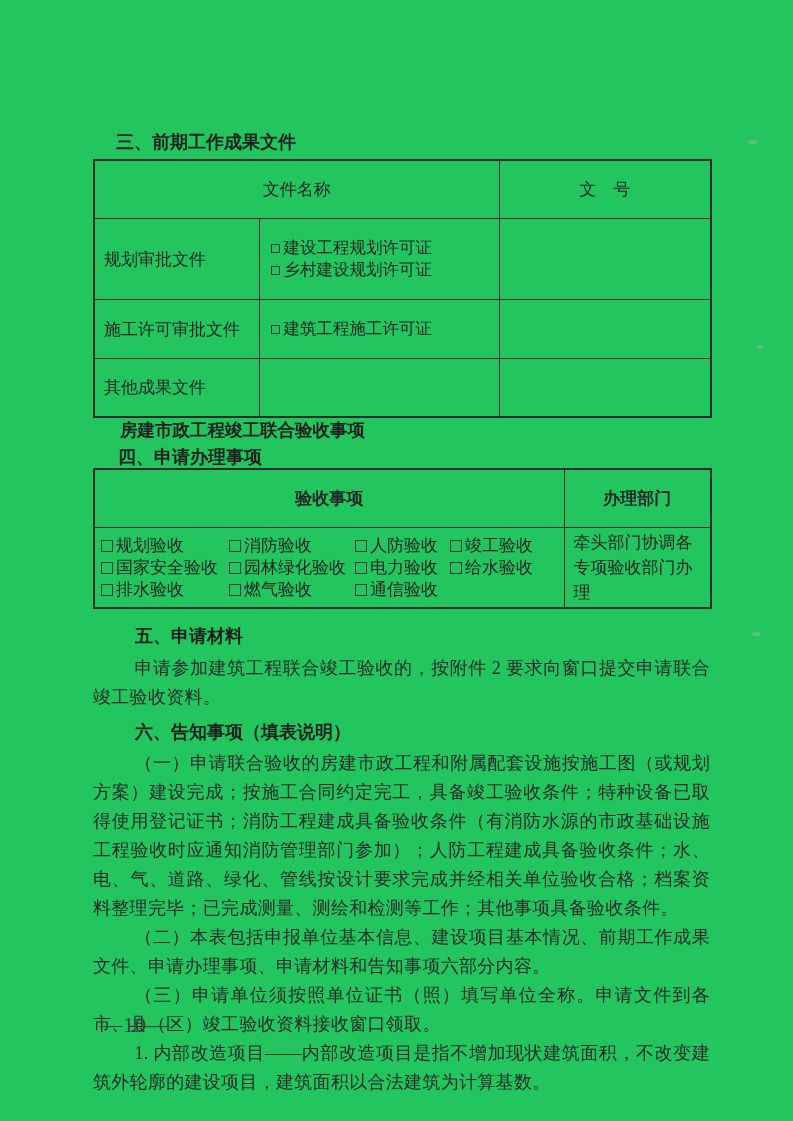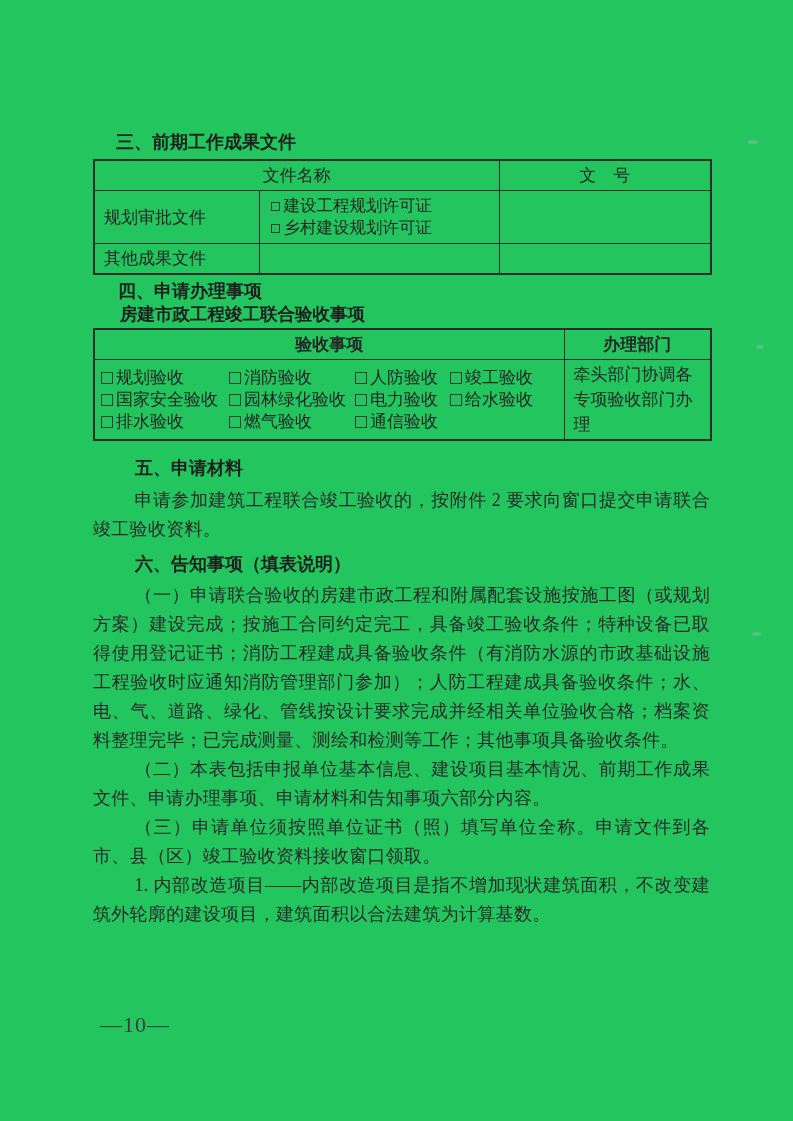--- a/index.html
+++ b/index.html
@@ -27,21 +27,21 @@
   .h-sub   { margin:1px 0 3px 27px; font-size:17.5px; }
   .h-five  { margin:16px 0 7px 42px; }
   .h-six   { margin:9px 0 6px 42px; }
 
   
   table { border-collapse:collapse; width:617px; table-layout:fixed; }
   .t-outer { border:2px solid #2c2c2c; }
   td {
     border:1px solid #2c2c2c;
     font-size:17px; color:#262626;
-    padding:4px 6px;
+    padding:18px 6px;
     vertical-align:middle;
     line-height:21px;
   }
   .c-center { text-align:center; }
   .bold { font-weight:bold; }
 
   .t1 .row-head td { height:23px; }
   .t1 .row-plan td { height:45px; }
   .t1 .row-constr td { height:23px; }
   .t1 .row-other td { height:21px; }
@@ -122,30 +122,40 @@
               <span class="cb cb-small"></span>
               <span>建设工程规划许可证</span>
             </div>
             <div class="opt-line">
               <span class="cb cb-small"></span>
               <span>乡村建设规划许可证</span>
             </div>
           </td>
           <td></td>
         </tr>
+        <tr class="row-constr">
+          <td class="cat">施工许可审批文件</td>
+          <td class="opts">
+            <div class="opt-line">
+              <span class="cb cb-small"></span>
+              <span>建筑工程施工许可证</span>
+            </div>
+          </td>
+          <td></td>
+        </tr>
         <tr class="row-other">
           <td class="cat">其他成果文件</td>
           <td class="opts"></td>
           <td></td>
         </tr>
       </tbody>
     </table>
 
+    <div class="h-sec h-sub">房建市政工程竣工联合验收事项</div>
     <div class="h-sec h-four">四、申请办理事项</div>
-    <div class="h-sec h-sub">房建市政工程竣工联合验收事项</div>
 
     <table class="t2 t-outer">
       <colgroup>
           <col style="width:470px">
           <col style="width:147px">
         </colgroup>
       <tbody>
         <tr class="row-head">
           <td class="c-center bold">验收事项</td>
           <td class="c-center bold">办理部门</td>

